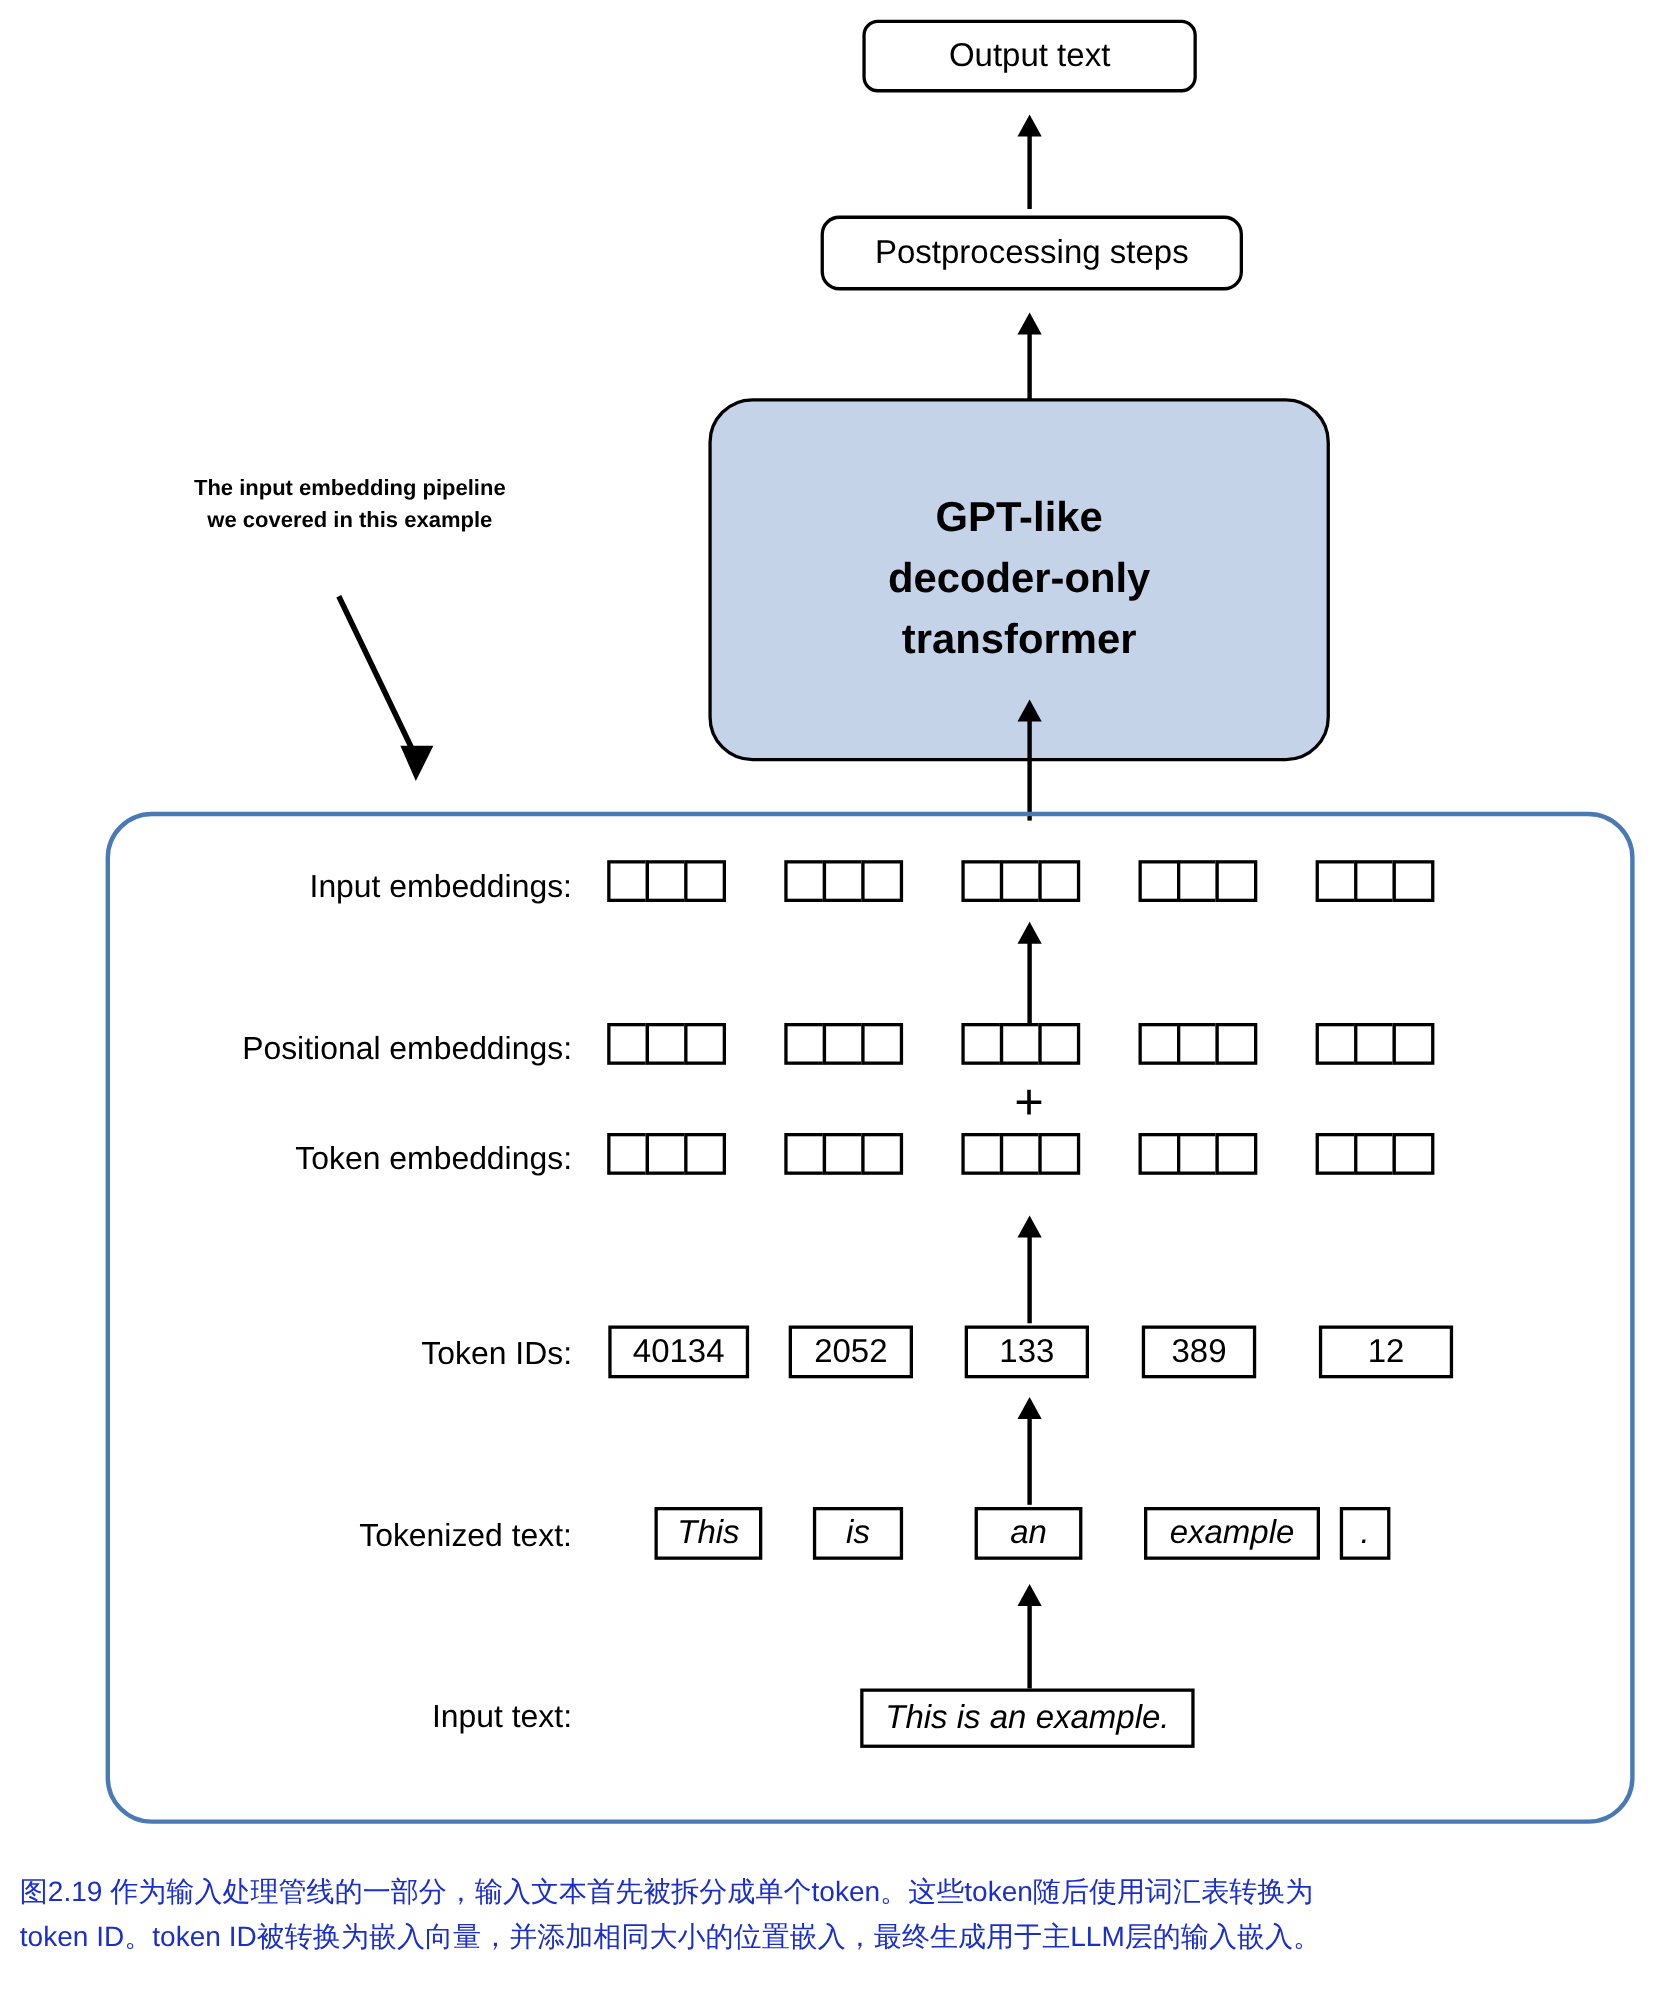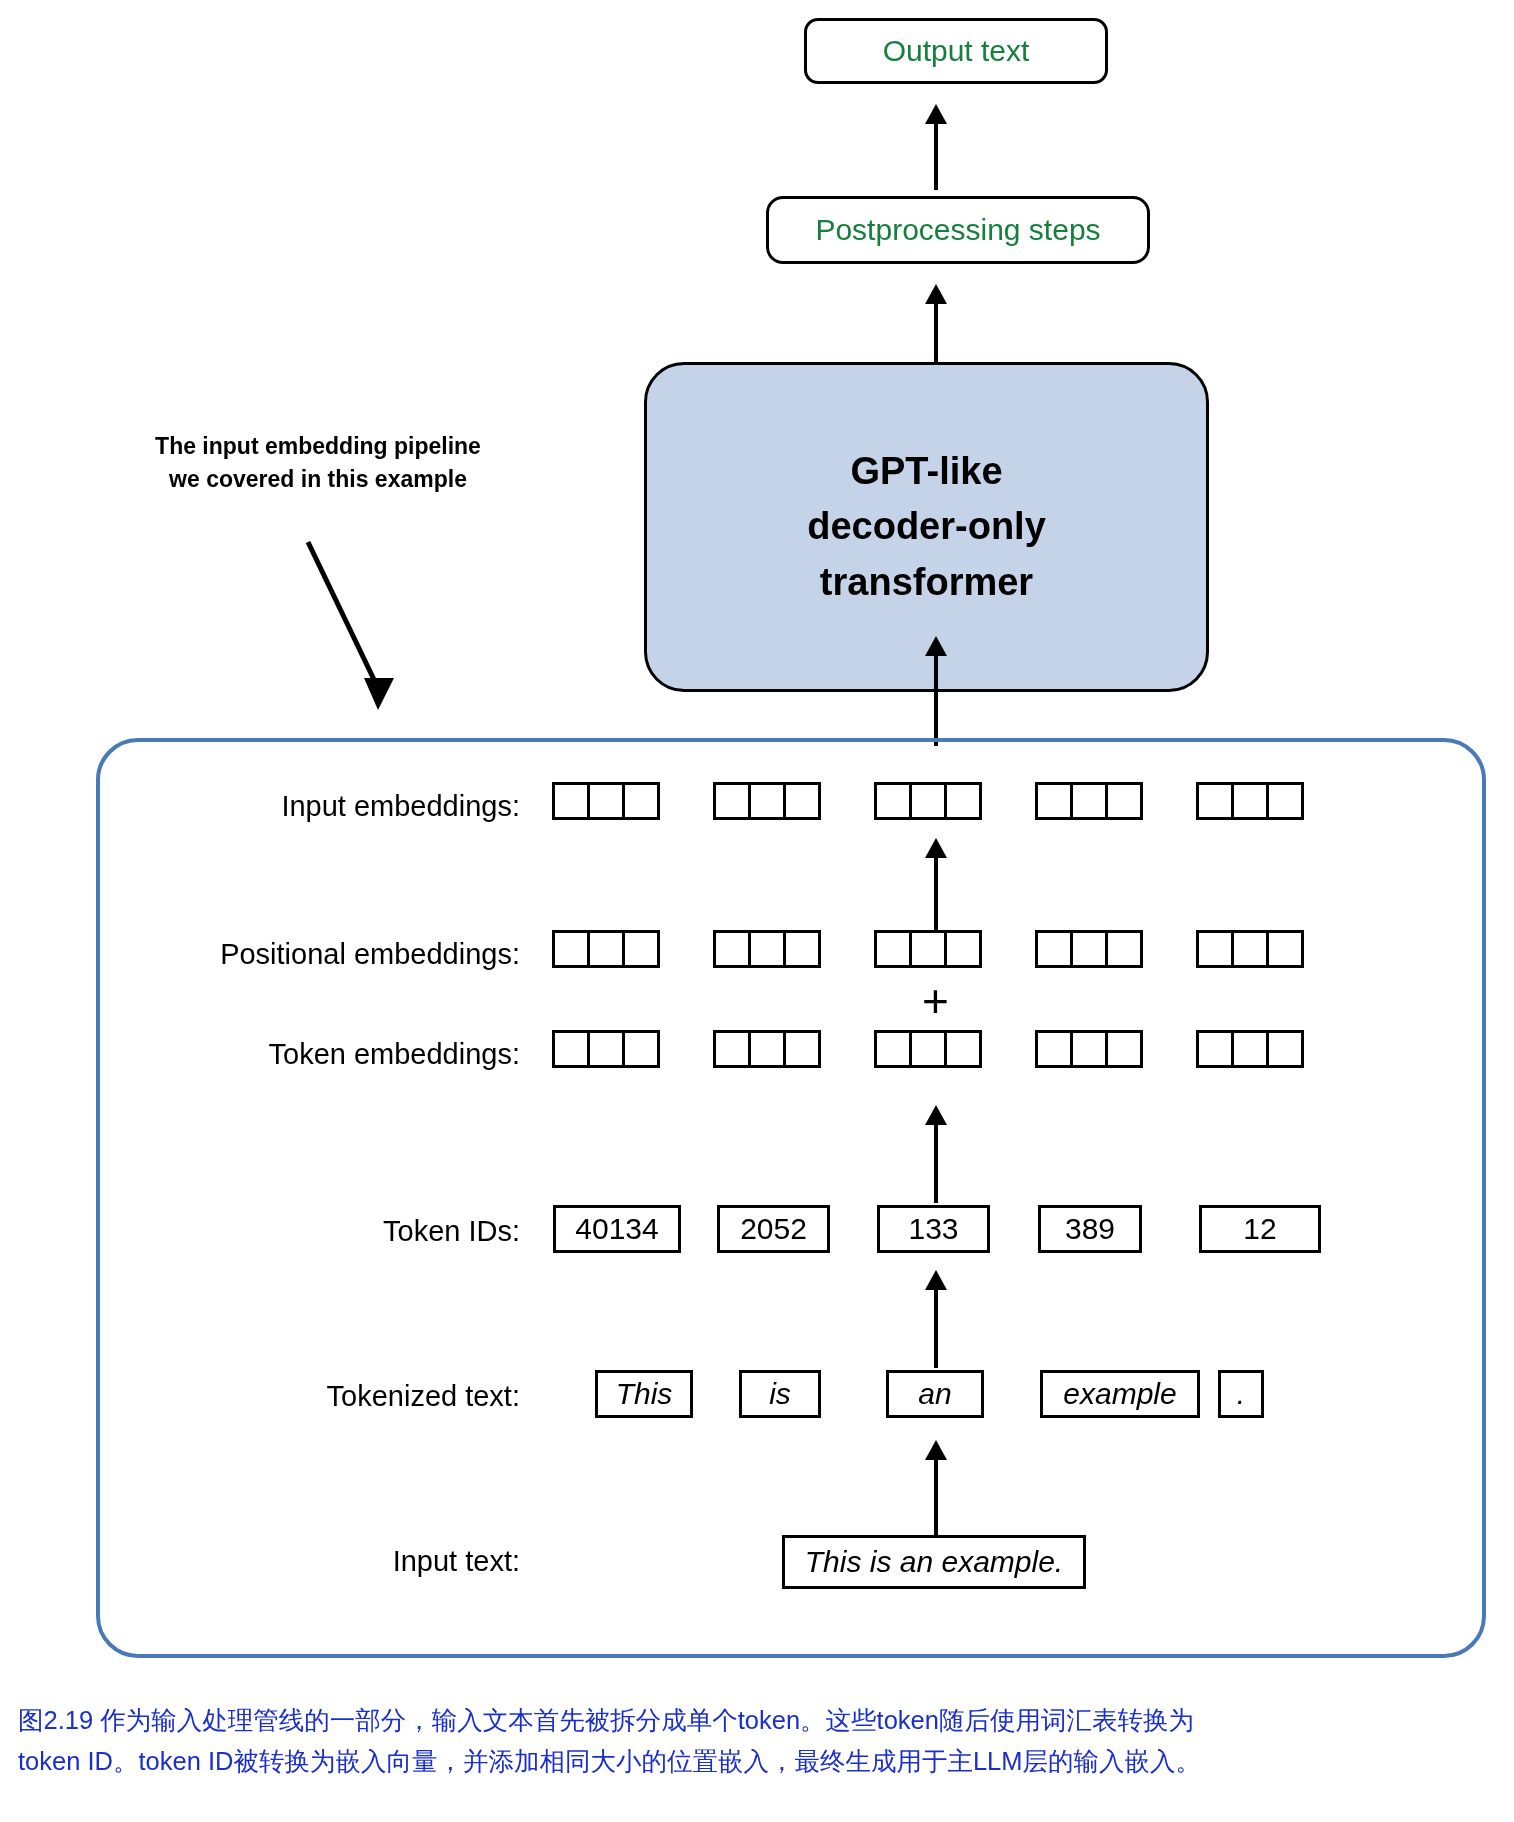--- a/index.html
+++ b/index.html
@@ -22,23 +22,22 @@
   .rbox {
     position: absolute;
     box-sizing: border-box;
     border: 3px solid #000;
     border-radius: 14px;
     background: #fff;
     display: flex;
     align-items: center;
     justify-content: center;
     font-size: 30px;
-    color: #15803d;
+    color: #000000;
     white-space: nowrap;
-    margin-left: 20px;
   }
 
   .transformer {
     position: absolute;
     box-sizing: border-box;
     border: 3px solid #000;
     border-radius: 40px;
     background: #c5d3e8;
     display: flex;
     align-items: center;
@@ -87,21 +86,21 @@
     position: absolute;
     font-size: 29px;
     color: #000;
     white-space: nowrap;
     text-align: right;
   }
 
   .annotation {
     position: absolute;
     font-weight: bold;
-    font-size: 23px;
+    font-size: 20px;
     line-height: 1.45;
     text-align: center;
     white-space: nowrap;
   }
 
   
   .cellgroup {
     position: absolute;
     display: flex;
   }

